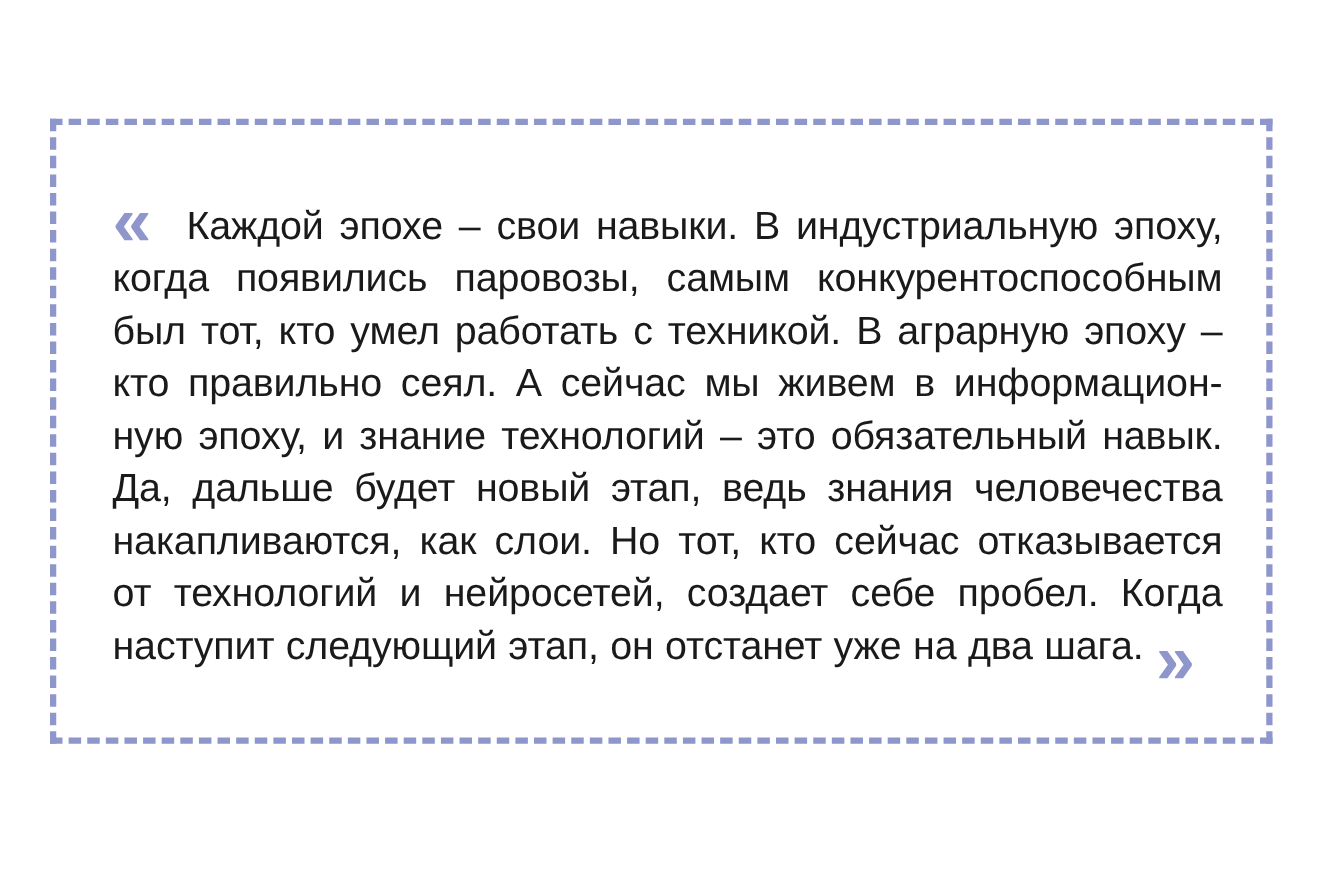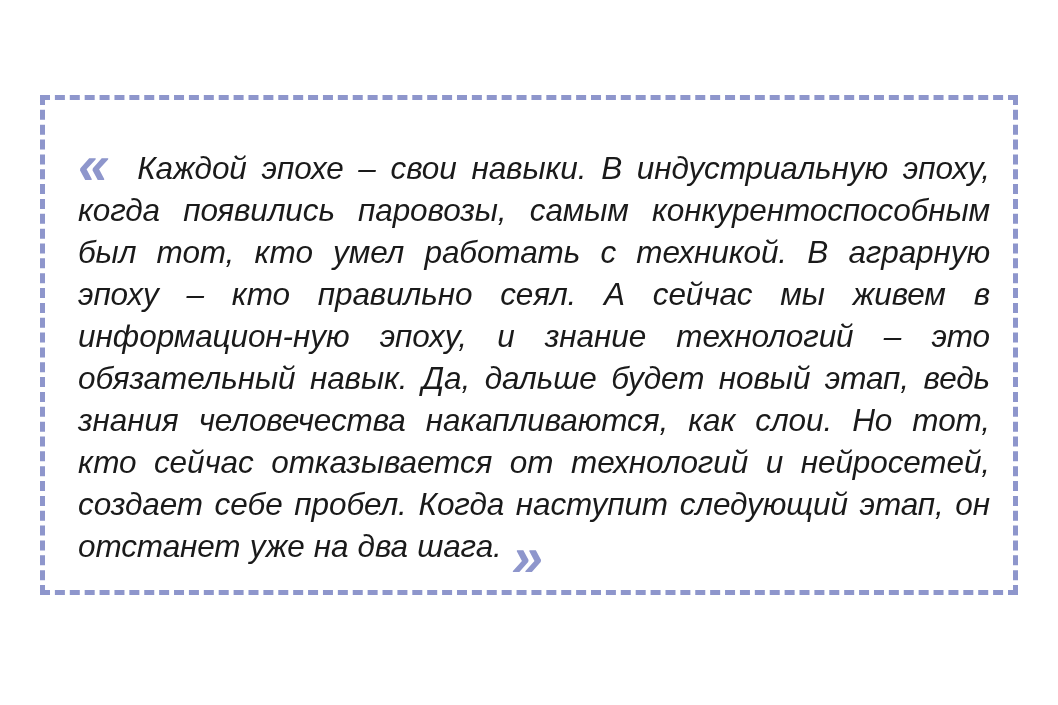--- a/index.html
+++ b/index.html
@@ -29,31 +29,30 @@
     border: 5px dashed #8e96cc;
     background: #ffffff;
   }
   .quote-body {
     position: absolute;
     left: 29px;
     top: 43px;
     width: 920px;
   }
   .quote-text {
-    margin: 4px;
+    margin: 16px;
     color: #1a1a1a;
     font-family: "Liberation Sans", sans-serif;
     font-size: 31.5px;
     line-height: 42px;
     text-align: justify;
     text-align-last: left;
     letter-spacing: -0.1px;
     word-spacing: 0.5px;
     hyphens: manual;
-    font-style: italic;
   }
   .open-quote {
     display: inline-block;
     position: relative;
     top: -6px;
     margin-right: 8px;
     color: #8e96cc;
     font-family: "Liberation Sans", sans-serif;
     font-size: 56px;
     line-height: 0;

